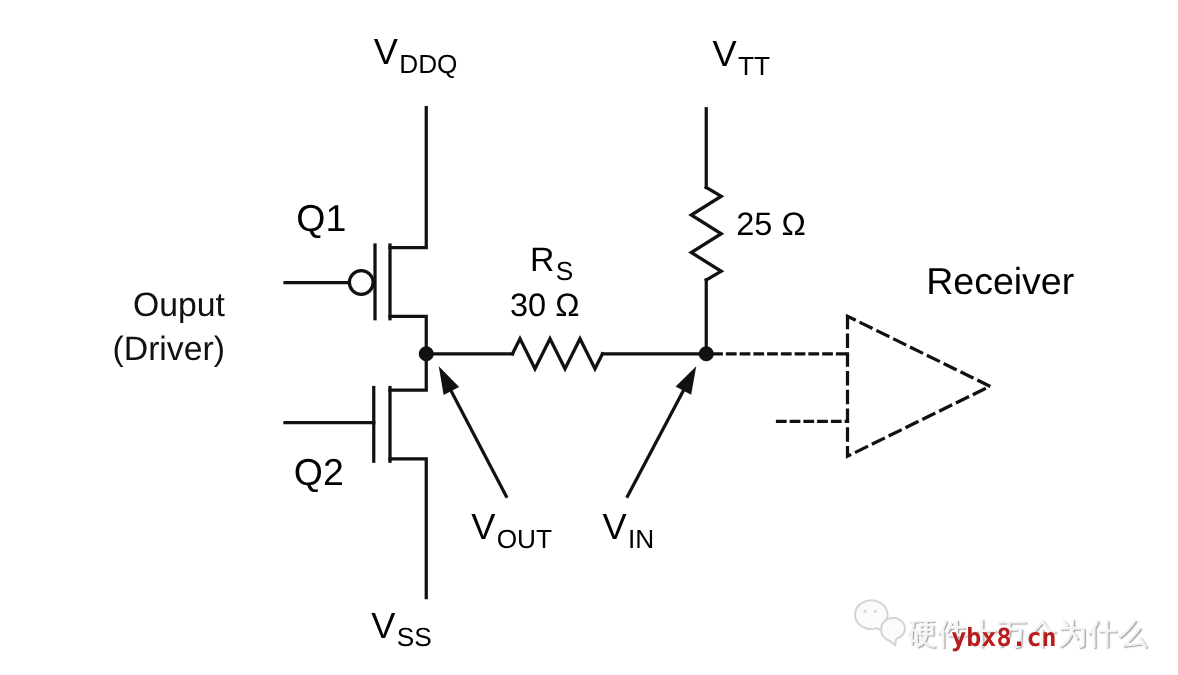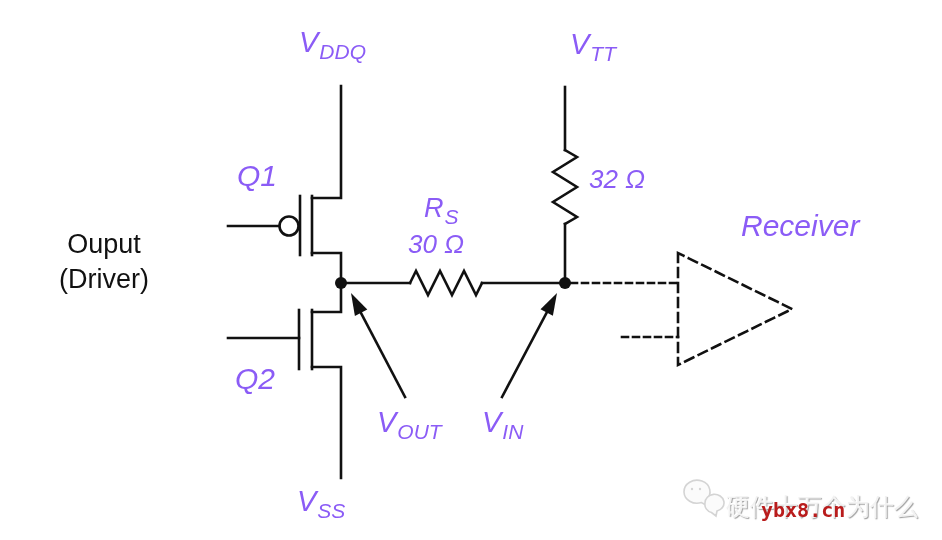--- a/index.html
+++ b/index.html
@@ -1,28 +1,28 @@
 <!DOCTYPE html>
 <html><head>
 <meta charset="utf-8">
 <style>
   html,body{margin:0;padding:0;background:#fff;}
   #stage{
     position:relative;width:942px;height:540px;background:#fff;overflow:hidden;
     font-family:"Liberation Sans",sans-serif;color:#111;
   }
   #circuit-svg{position:absolute;left:0;top:0;}
-  .lbl{position:absolute;white-space:nowrap;color:#8b5cf6;font-style:italic;}
+  .lbl{position:absolute;white-space:nowrap;color:#000000;}
   .sig{font-size:29px;line-height:1;}
   .sig sub{font-size:21px;line-height:0;vertical-align:-7px;margin-left:1px;}
   .name{font-size:30px;line-height:1;}
   .val{font-size:26px;line-height:1;}
   .block{
     position:absolute;left:28px;top:227px;width:152px;
-    text-align:center;font-size:27px;line-height:35px;
+    text-align:right;font-size:27px;line-height:35px;
   }
   .wm-cn{
     position:absolute;left:726px;top:491px;font-size:24px;letter-spacing:0px;
     color:#f2f2f2;
     text-shadow:-1px -1px 0 #ffffff, 1px 1px 1px #9d9d9d;
     white-space:nowrap;
   }
   .wm-url{
     position:absolute;left:761px;top:498px;font-size:20px;font-weight:bold;
     font-family:"DejaVu Sans Mono",monospace;color:#b91c1c;white-space:nowrap;
@@ -103,21 +103,21 @@
   <span class="lbl sig" style="left:299px;top:28px"><span>V</span><sub>DDQ</sub></span>
 
   <span class="lbl sig" style="left:570px;top:30px"><span>V</span><sub>TT</sub></span>
 
   <span class="lbl name" style="left:237px;top:161px">Q1</span>
   <span class="lbl name" style="left:235px;top:364px">Q2</span>
 
   <span class="lbl sig" style="left:424px;top:195px;font-size:27px"><span>R</span><sub>S</sub></span>
   <span class="lbl val" style="left:408px;top:231px">30 Ω</span>
 
-  <span class="lbl val" style="left:589px;top:166px">32 Ω</span>
+  <span class="lbl val" style="left:589px;top:166px">25 Ω</span>
 
   <span class="lbl name" style="left:741px;top:211px">Receiver</span>
 
   <span class="lbl sig" style="left:377px;top:408px"><span>V</span><sub>OUT</sub></span>
 
   <span class="lbl sig" style="left:482px;top:408px"><span>V</span><sub>IN</sub></span>
 
   <span class="lbl sig" style="left:297px;top:487px"><span>V</span><sub>SS</sub></span>
 
   <span class="wm-cn">硬件十万个为什么</span>

